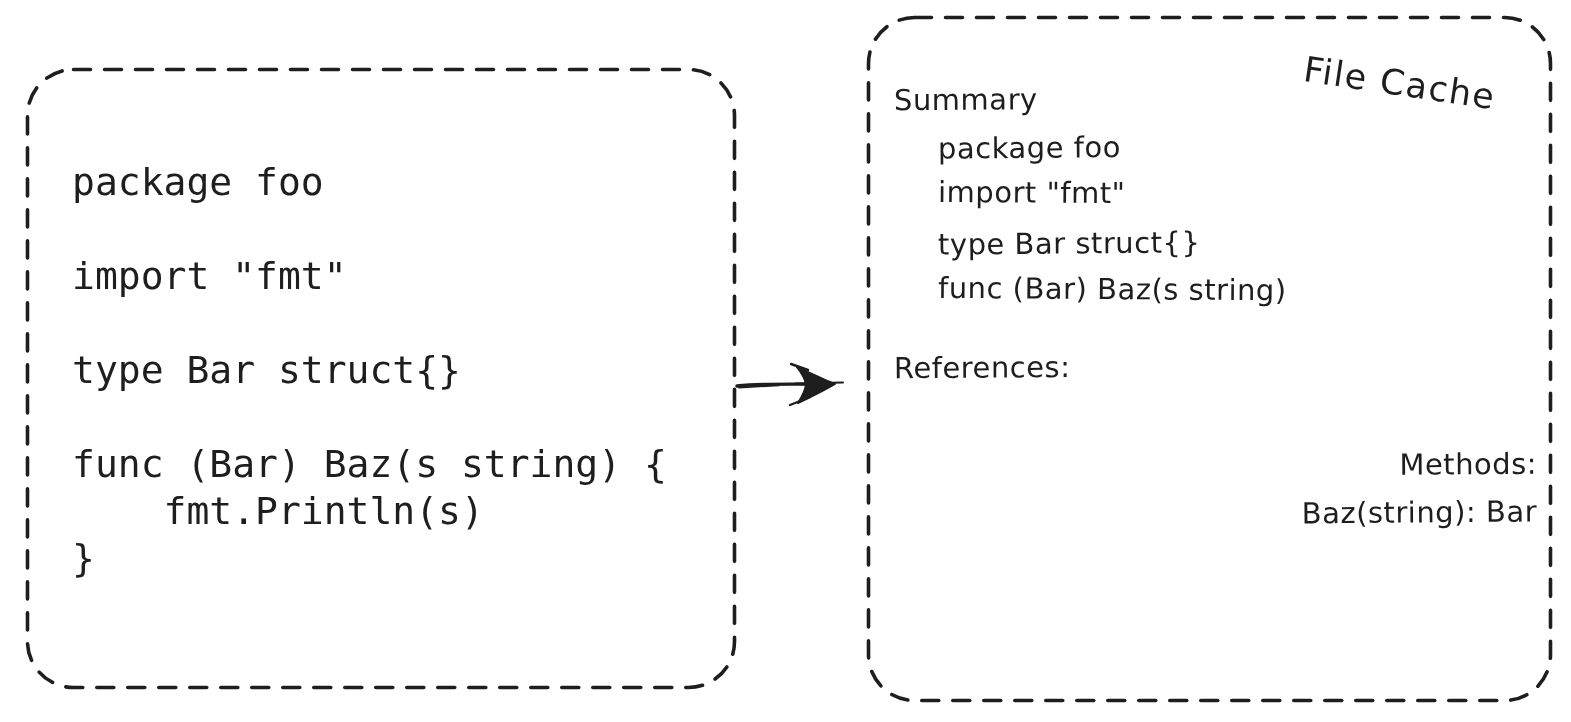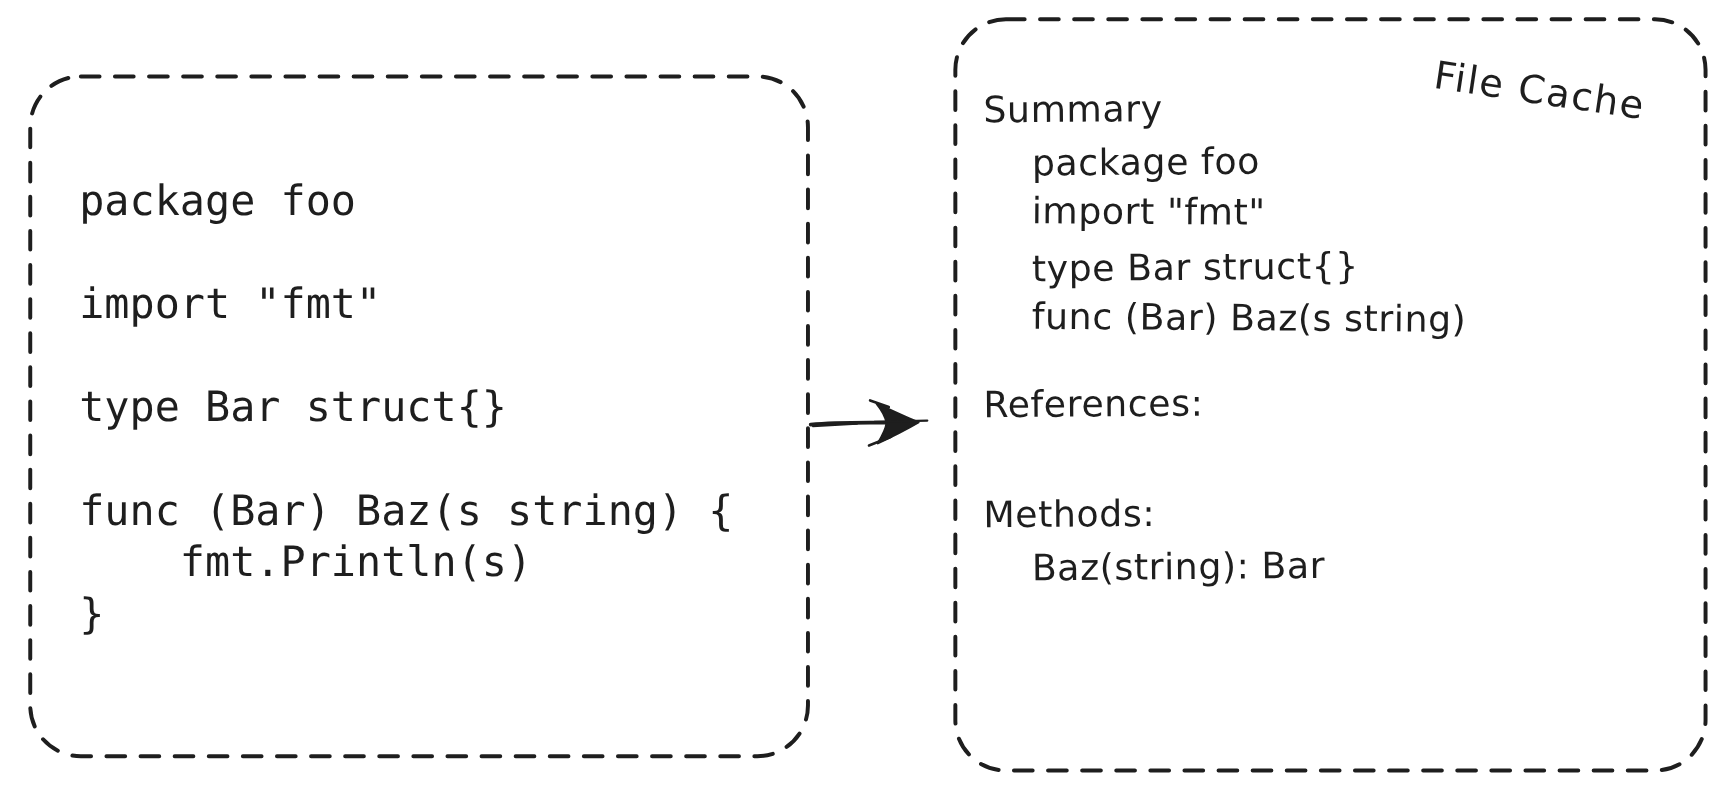--- a/index.html
+++ b/index.html
@@ -61,29 +61,29 @@
     transform: rotate(8.5deg);
     transform-origin: left center;
     white-space: nowrap;
   }
 
   #cache-content {
     position: absolute;
     left: 28px;
     top: 59px;
     right: 16px;
-    font-size: 33px;
+    font-size: 29px;
     line-height: 48px;
   }
   .cache-section .items { padding-left: 44px; }
   .cache-section .items > div:nth-child(odd) { transform: rotate(-0.5deg); }
   .cache-section .items > div:nth-child(even) { transform: rotate(0.4deg); }
   .cache-section .heading { transform: rotate(-0.4deg); }
   #section-references { margin-top: 28px; }
-  #section-methods   { margin-top: 52px; }
+  #section-methods   { margin-top: 52px; text-align: right; }
 </style>
 </head>
 <body>
 
 <div id="canvas">
 
   <div class="panel" id="source-panel">
     <svg class="border-svg" viewBox="0 0 712 623" preserveAspectRatio="none">
       <rect x="2.5" y="2.5" width="707" height="618" rx="46" ry="46" fill="none" stroke="#1e1e1e" stroke-width="3.6" stroke-dasharray="17 14" stroke-linecap="round"></rect>
     </svg>

